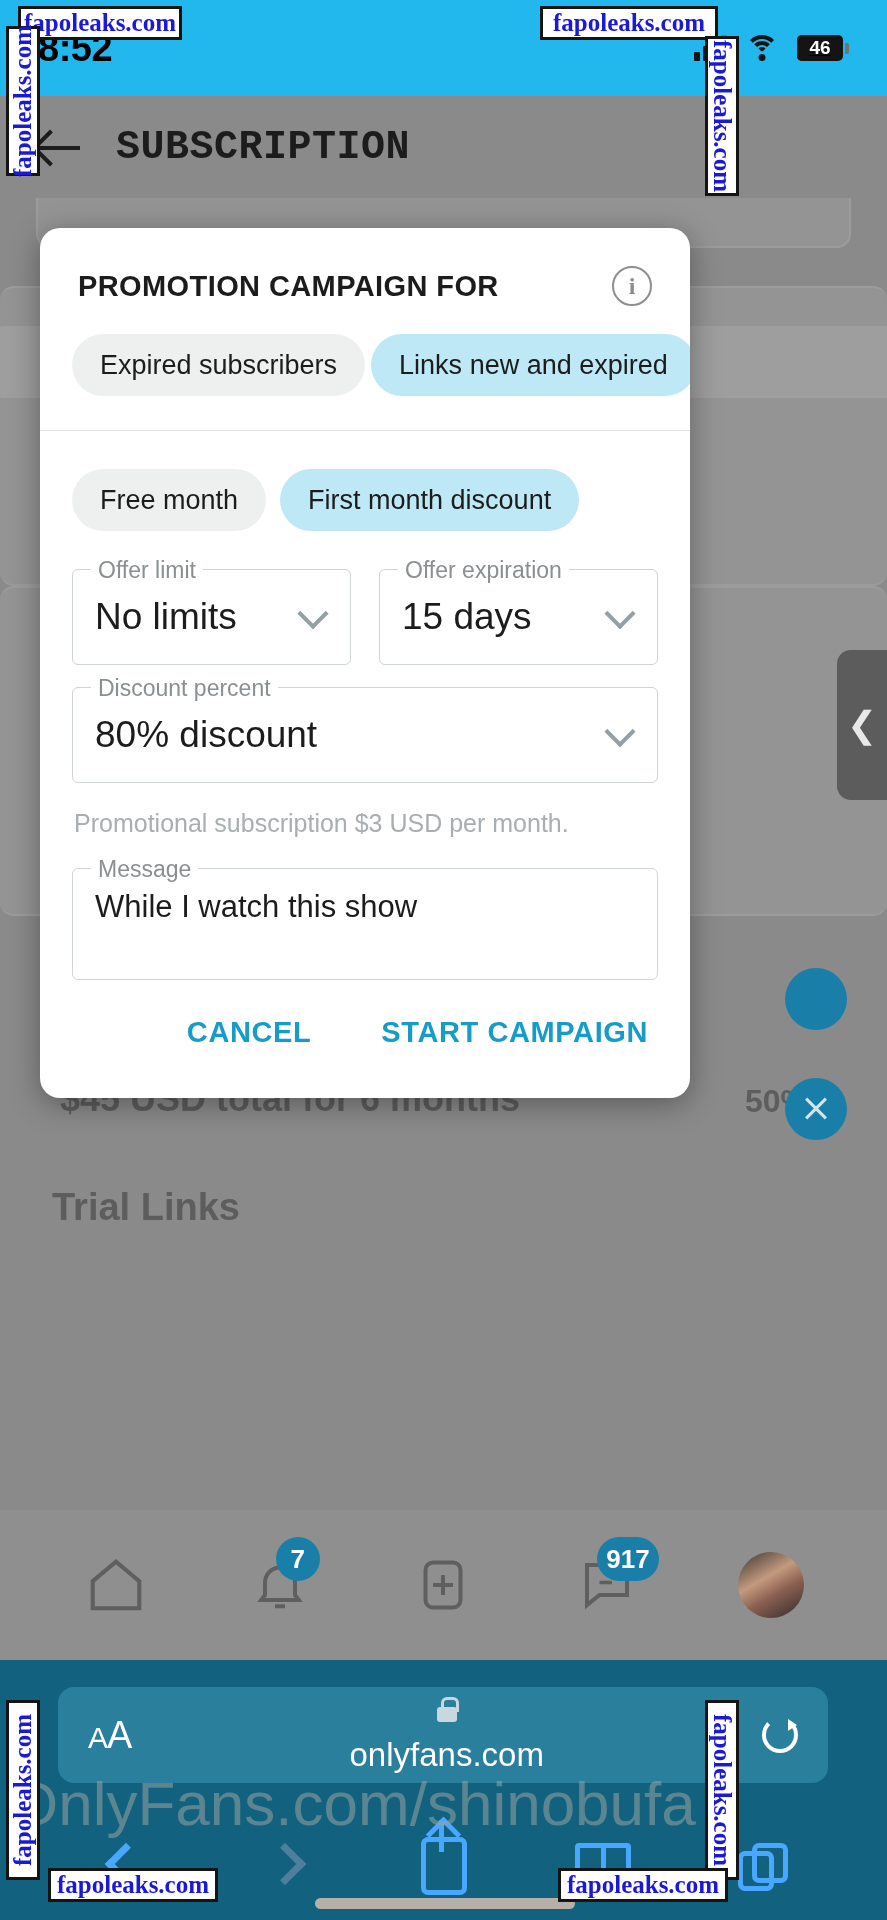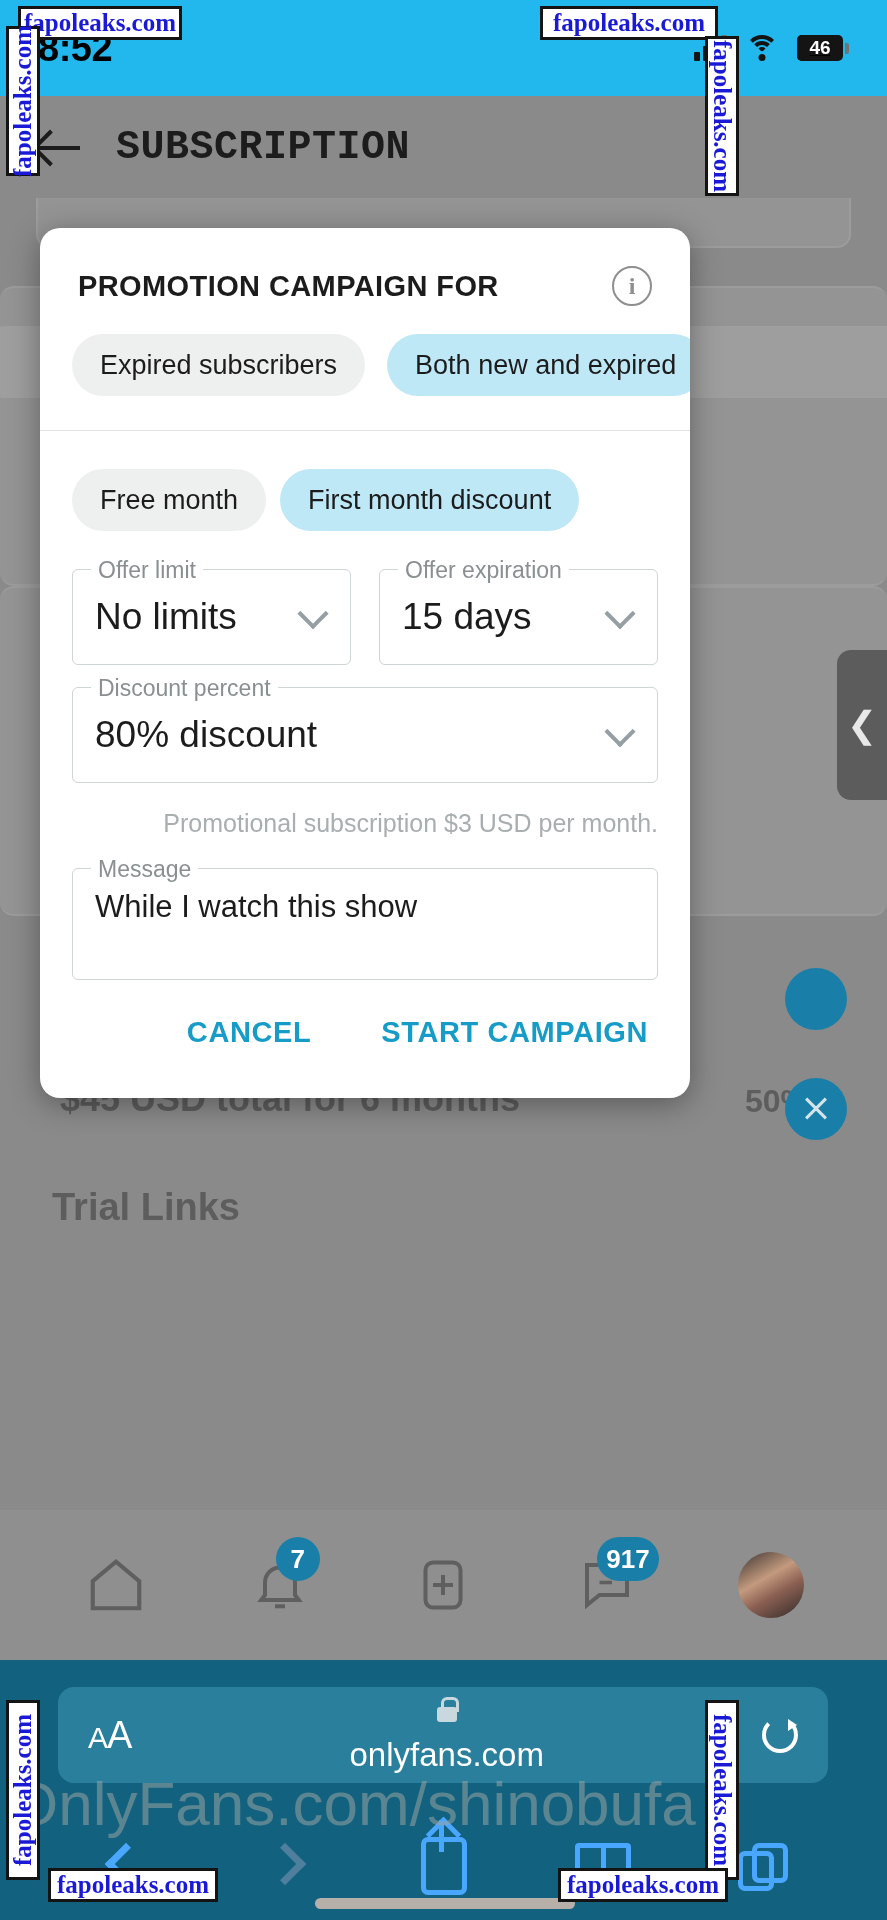--- a/index.html
+++ b/index.html
@@ -89,42 +89,42 @@
     background:#fff; border-radius:20px; box-shadow:0 6px 30px rgba(0,0,0,.35);
     overflow:hidden; display:flex; flex-direction:column; }
   .modal-head{ padding:42px 38px 0 38px; display:flex; align-items:flex-start;
     justify-content:space-between; }
   .modal-title{ font-size:29px; font-weight:700; color:#1c1c1c; letter-spacing:0.4px; }
   .info-icon{ width:40px; height:40px; border-radius:50%; border:2px solid #8e8e8e;
     display:flex; align-items:center; justify-content:center; flex:none; margin-top:-4px; }
   .info-icon span{ font-size:24px; font-weight:700; color:#8e8e8e;
     font-family:"Liberation Serif", serif; }
 
-  .seg-row{ display:flex; gap:22px; padding:28px 38px 34px 20px; }
+  .seg-row{ display:flex; gap:6px; padding:28px 38px 34px 20px; }
   .pill{ border-radius:34px; padding:0 28px; height:62px; display:flex;
     align-items:center; justify-content:center; font-size:27px; color:#1c1c1c;
     white-space:nowrap; }
   .pill.off{ background:#eef0f0; }
   .pill.on{ background:#bfe8f7; }
   .seg-row.first{ padding-left:32px; }
   .divider{ height:1px; background:#e3e3e3; margin:0; }
 
   .seg-row2{ display:flex; gap:14px; padding:38px 38px 16px 32px; }
 
   .fields{ padding:0 32px; }
   .row2{ display:flex; gap:28px; }
   .field{ position:relative; border:1px solid #cfd4d6; border-radius:6px;
     height:96px; display:flex; align-items:center; padding:0 22px; flex:1; margin-top:22px; }
   .field .lbl{ position:absolute; top:-13px; left:18px; background:#fff;
     padding:0 7px; font-size:23px; color:#8a8f91; }
   .field .val{ font-size:37px; color:#1c1c1c; }
   .chev{ position:absolute; right:26px; top:50%; width:22px; height:22px;
     border-left:4px solid #96a0a4; border-bottom:4px solid #96a0a4;
     transform:translateY(-65%) rotate(-45deg); }
-  .helper{ font-size:25px; color:#a9aeb0; padding:26px 32px 0 34px;text-align:right; }
+  .helper{ font-size:25px; color:#a9aeb0; padding:26px 32px 0 34px; }
 
   .msgfield{ position:relative; border:1px solid #cfd4d6; border-radius:6px;
     height:112px; margin:30px 32px 0 32px; padding:20px 22px; }
   .msgfield .lbl{ position:absolute; top:-13px; left:18px; background:#fff;
     padding:0 7px; font-size:23px; color:#8a8f91; }
   .msgfield .val{ font-size:31px; color:#1c1c1c; }
   .counter{ text-align:right; font-size:25px; color:#8a8f91; padding:16px 36px 0 0; }
 
   .actions{ display:flex; justify-content:flex-end; gap:70px;
     padding:24px 42px 0 0; }
@@ -270,21 +270,21 @@
   <div class="modal">
     <div class="modal-head">
       <div class="modal-title">PROMOTION CAMPAIGN FOR</div>
       <div class="info-icon">
         <span>i</span>
       </div>
     </div>
 
     <div class="seg-row first">
       <div class="pill off">Expired subscribers</div>
-      <div class="pill on">Both new and expired</div>
+      <div class="pill on">Links new and expired</div>
     </div>
 
     <div class="divider"></div>
 
     <div class="seg-row2">
       <div class="pill off">Free month</div>
       <div class="pill on">First month discount</div>
     </div>
 
     <div class="fields">

